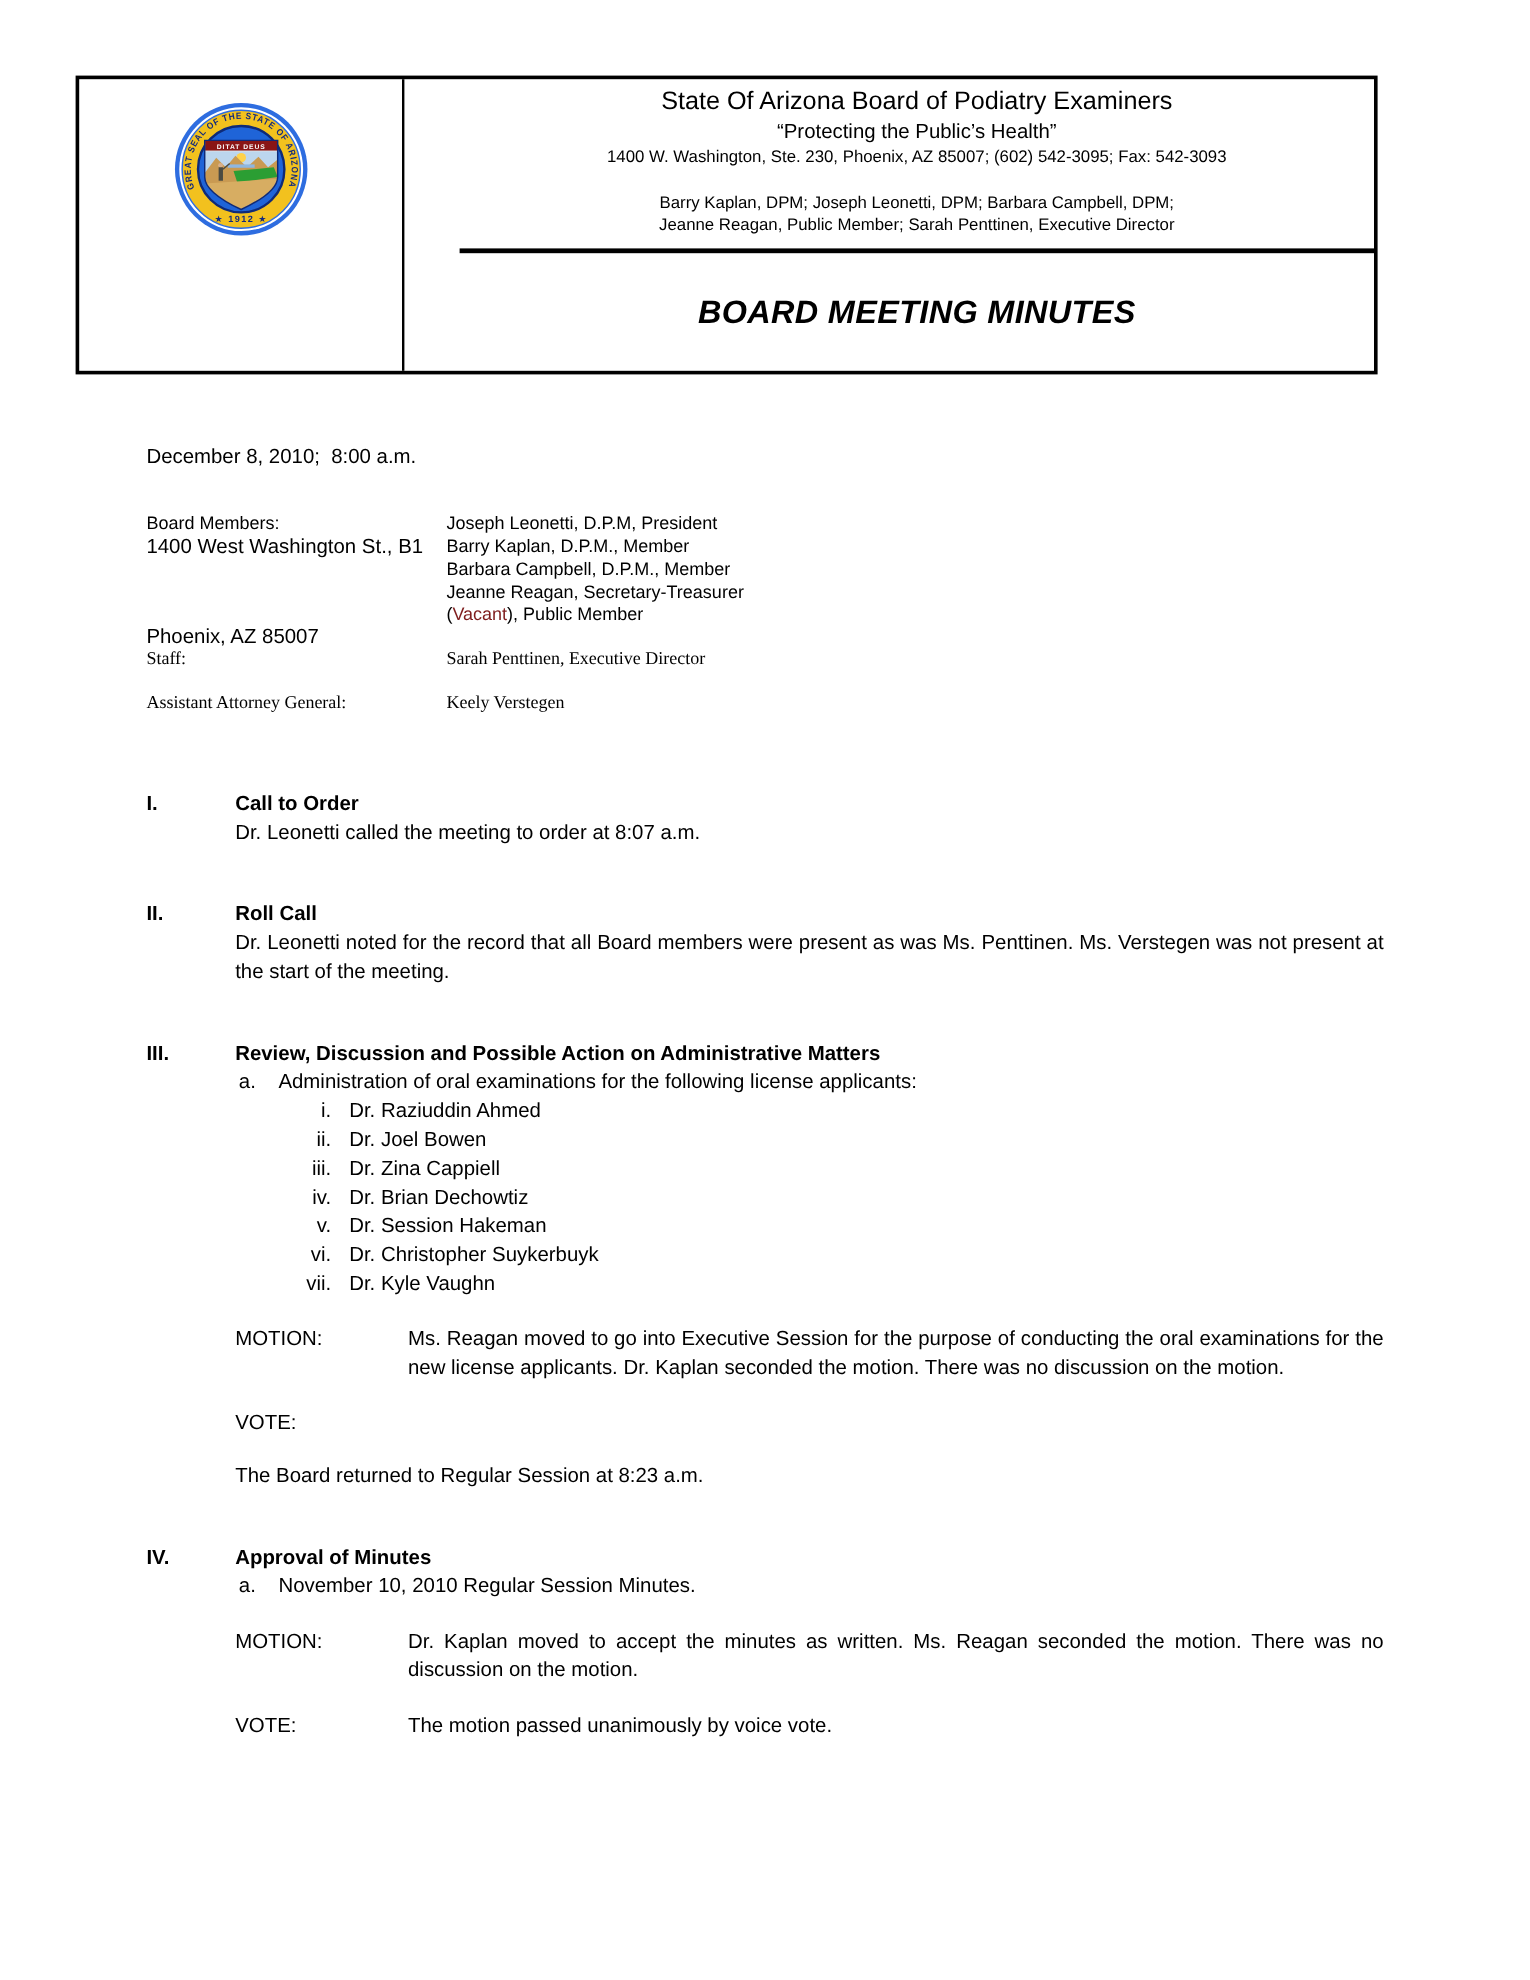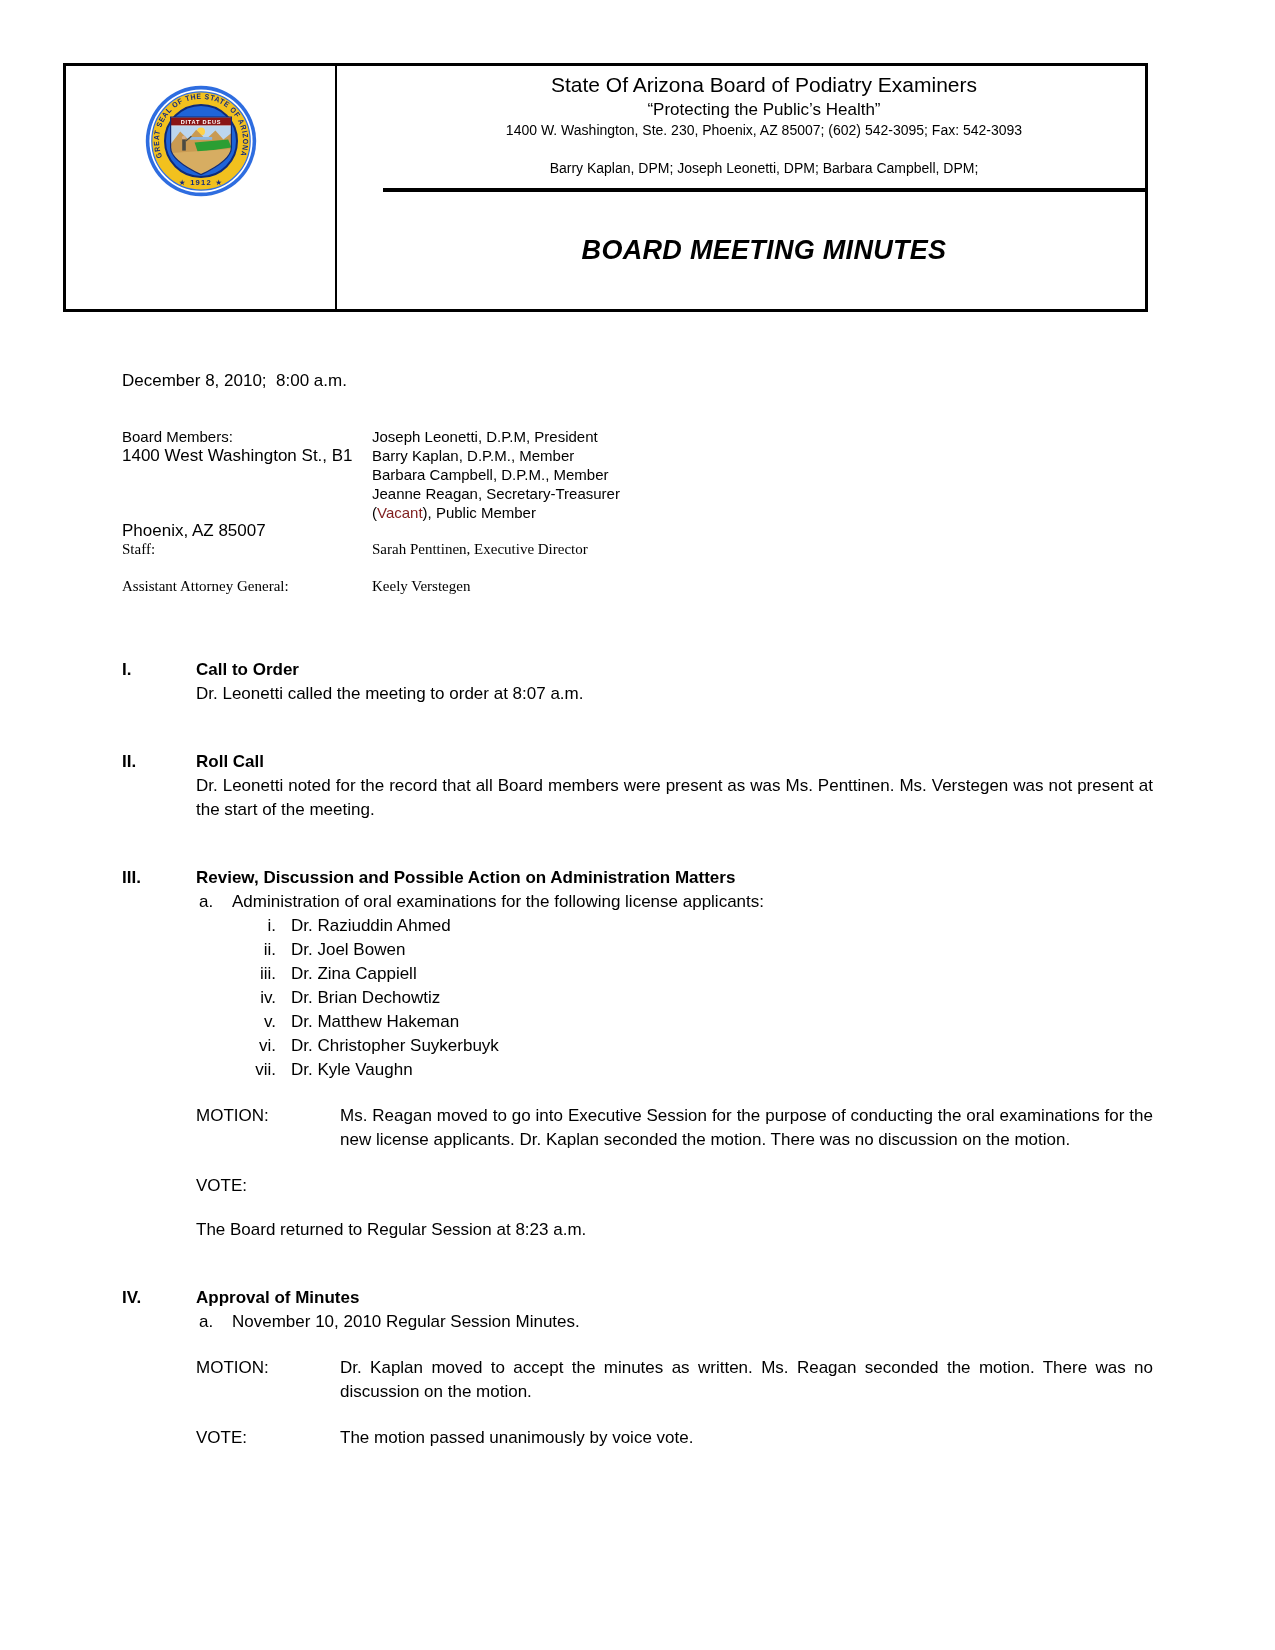--- a/index.html
+++ b/index.html
@@ -98,20 +98,21 @@
         </svg>
       </div>
     </div>
     <div class="lh-right">
       <div class="lh-info">
         <div class="org-name">State Of Arizona Board of Podiatry Examiners</div>
         <div class="tagline">“Protecting the Public’s Health”</div>
         <div class="addr">1400 W. Washington, Ste. 230, Phoenix, AZ 85007; (602) 542-3095; Fax: 542-3093</div>
         <div class="lh-gap"></div>
         <div class="addr">Barry Kaplan, DPM; Joseph Leonetti, DPM; Barbara Campbell, DPM;</div>
+        <div class="addr">Jeanne Reagan, Public Member; Sarah Penttinen, Executive Director</div>
       </div>
       <div class="title-cell">
         <div class="doc-title">BOARD MEETING MINUTES</div>
       </div>
     </div>
   </div>
 
   <div class="meeting-info">
     <div>December 8, 2010;  8:00 a.m.</div>
     <div>1400 West Washington St., B1</div>
@@ -153,21 +154,21 @@
       <div class="sec-head">
         <div class="sec-num">II.</div>
         <div>Roll Call</div>
       </div>
       <div class="sec-body just">Dr. Leonetti noted for the record that all Board members were present as was Ms. Penttinen.  Ms. Verstegen was not present at the start of the meeting.</div>
     </div>
 
     <div class="section">
       <div class="sec-head">
         <div class="sec-num">III.</div>
-        <div>Review, Discussion and Possible Action on Administration Matters</div>
+        <div>Review, Discussion and Possible Action on Administrative Matters</div>
       </div>
       <div class="sec-body">
         <div class="sub-row">
           <div class="sub-label">a.</div>
           <div>Administration of oral examinations for the following license applicants:</div>
         </div>
         <div class="applicants">
           <div class="app-row">
               <div class="app-num">i.</div>
               <div>Dr. Raziuddin Ahmed</div>
@@ -179,21 +180,21 @@
           <div class="app-row">
               <div class="app-num">iii.</div>
               <div>Dr. Zina Cappiell</div>
             </div>
           <div class="app-row">
               <div class="app-num">iv.</div>
               <div>Dr. Brian Dechowtiz</div>
             </div>
           <div class="app-row">
               <div class="app-num">v.</div>
-              <div>Dr. Matthew Hakeman</div>
+              <div>Dr. Session Hakeman</div>
             </div>
           <div class="app-row">
               <div class="app-num">vi.</div>
               <div>Dr. Christopher Suykerbuyk</div>
             </div>
           <div class="app-row">
               <div class="app-num">vii.</div>
               <div>Dr. Kyle Vaughn</div>
             </div>
         </div>

